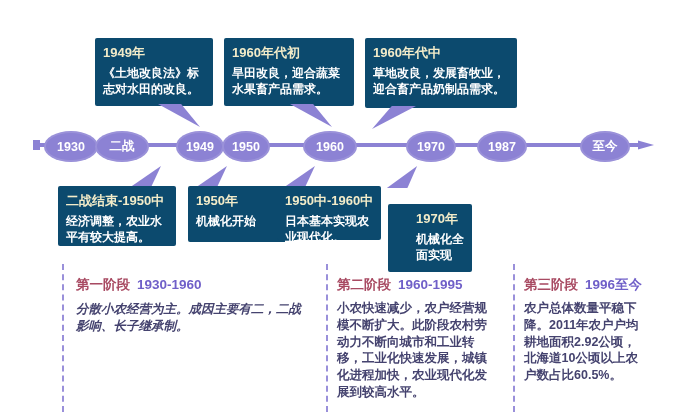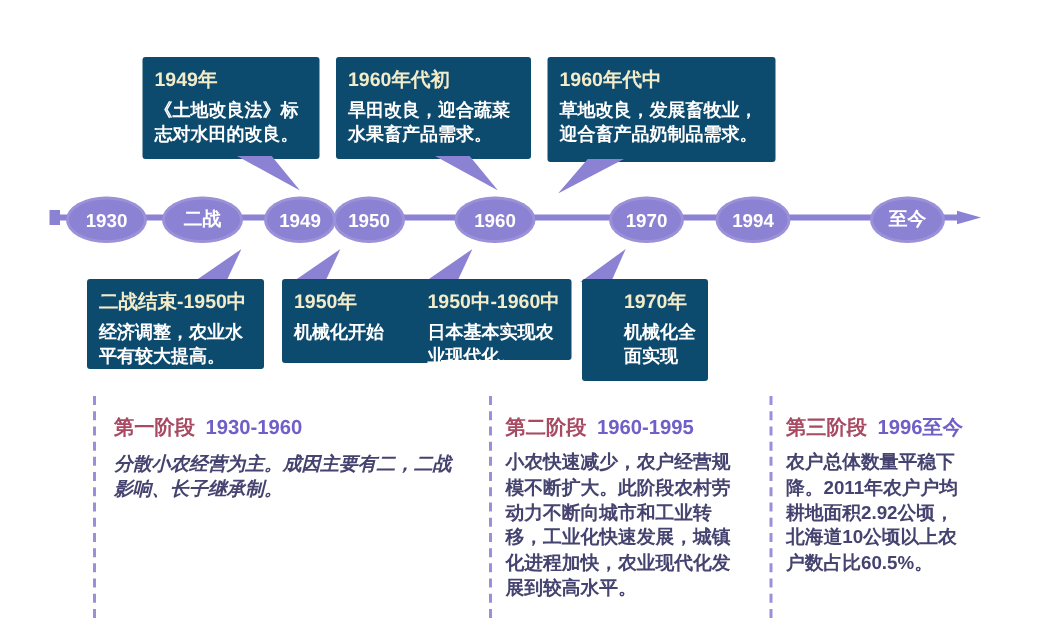--- a/index.html
+++ b/index.html
@@ -21,35 +21,35 @@
   
   .tl-line{ position:absolute; left:36px; top:143px; width:602px; height:4px; background:#8c82d4; }
   .tl-start{ position:absolute; left:33px; top:140px; width:7px; height:10px; background:#8c82d4; }
   .tl-arrow{ position:absolute; left:638px; top:138px; width:16px; height:14px; background:#8c82d4;
              clip-path:polygon(0 18%, 100% 50%, 0 82%); }
   .node{
     position:absolute; top:131px; height:31px; background:#8c82d4; border-radius:50%;
     color:#ffffff; font-size:12.5px; display:flex; align-items:center; justify-content:center;
     box-shadow:inset 0 0 0 2px rgba(255,255,255,0.12);
   }
-  .n0{left:44px;width:54px;} .n1{left:108px;width:54px;} .n2{left:176px;width:48px;}
+  .n0{left:44px;width:54px;} .n1{left:95px;width:54px;} .n2{left:176px;width:48px;}
   .n3{left:222px;width:48px;} .n4{left:303px;width:54px;} .n5{left:406px;width:50px;}
   .n6{left:477px;width:50px;} .n7{left:580px;width:50px;}
   
   .c0{left:95px; top:38px; width:118px; height:68px;}
   .c1{left:224px;top:38px; width:130px; height:68px;}
   .c2{left:365px;top:38px; width:152px; height:70px;}
   .t0{left:158px;top:104px;width:42px;height:23px;}
   .t1{left:290px;top:104px;width:42px;height:23px;}
   .t2{left:372px;top:106px;width:44px;height:23px;}
   
   .b0{left:58px; top:186px; width:118px; height:60px;}
   .b1{left:188px;top:186px; width:106px;  height:56px;}
   .b2{left:277px;top:186px; width:104px; height:54px;}
-  .b3{left:388px;top:186px; width:84px;  height:68px;padding-left:28px;}
+  .b3{left:388px;top:204px; width:84px;  height:68px;padding-left:28px;}
   .bt0{left:126px;top:166px;width:38px;height:22px;}
   .bt1{left:192px;top:166px;width:38px;height:22px;}
   .bt2{left:280px;top:166px;width:38px;height:22px;}
   .bt3{left:384px;top:166px;width:36px;height:22px;}
   
   .dash{ position:absolute; top:264px; height:148px; width:0; border-left:2px dashed #9a90da; }
   .d0{left:62px;} .d1{left:326px;} .d2{left:513px;}
   .stage-head{ position:absolute; font-size:13.5px; white-space:nowrap; }
   .stage-head .lbl{ color:#a84a62; margin-right:7px; }
   .stage-head .yrs{ color:#6f5fc8; }
@@ -97,21 +97,21 @@
   <div class="node n3">
       <span>1950</span>
     </div>
   <div class="node n4">
       <span>1960</span>
     </div>
   <div class="node n5">
       <span>1970</span>
     </div>
   <div class="node n6">
-      <span>1994</span>
+      <span>1987</span>
     </div>
   <div class="node n7">
       <span>至今</span>
     </div>
 
   <div class="tail up-right bt0"></div>
   <div class="callout b0">
     <div class="title">二战结束-1950中</div>
     <div class="body">经济调整，农业水平有较大提高。</div>
   </div>

